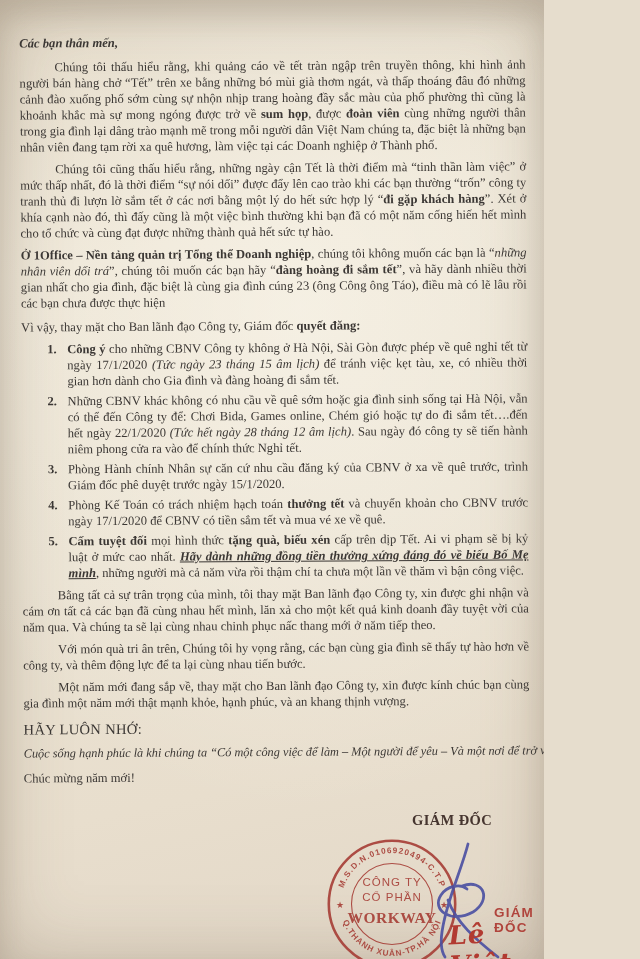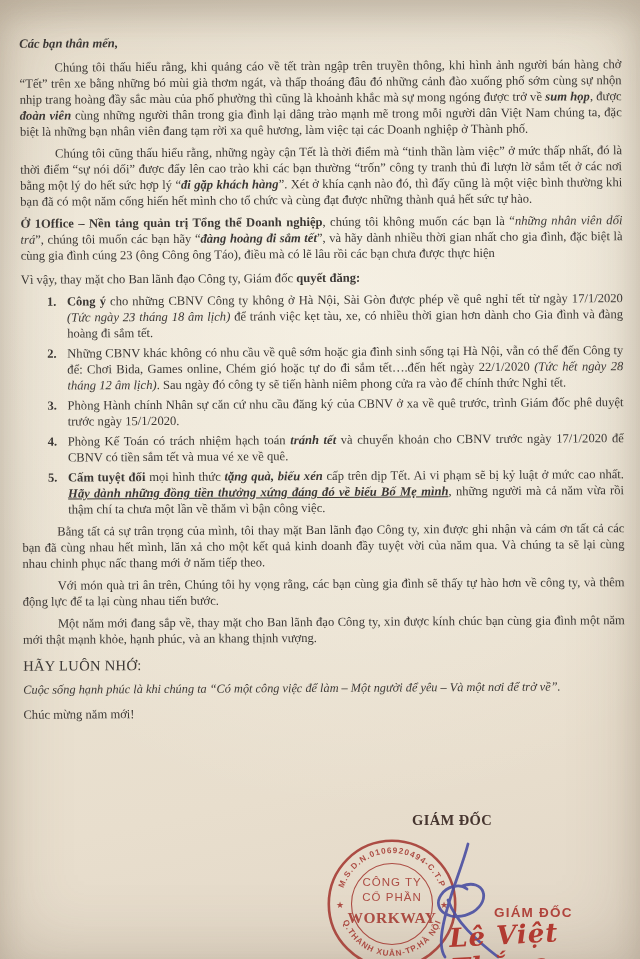--- a/index.html
+++ b/index.html
@@ -2,21 +2,21 @@
 <html><head>
 <meta charset="utf-8">
 <style>
   html,body{margin:0;padding:0}
   body{
     width:640px;height:959px;overflow:hidden;
     font-family:"Liberation Serif",serif;
     background:#e6ddcd;
   }
   .paper{
-    position:relative;width:640px;height:959px;overflow:hidden;
+    position:relative;width:544px;height:959px;overflow:hidden;
     background:
       radial-gradient(120% 85% at 55% 32%, rgba(255,252,243,.50), rgba(255,250,240,0) 62%),
       linear-gradient(168deg,#e2d8c6 0%,#ece4d4 26%,#eae2d2 55%,#e8decd 78%,#e2d7c7 100%);
     box-shadow: inset 0 0 70px rgba(108,90,68,.28), inset 0 16px 26px rgba(92,76,58,.16);
     color:#3b3734;
   }
   .letter{
     position:absolute;inset:0;
     padding:34px 16px 0 22px;
     transform:rotate(-0.35deg);
@@ -26,21 +26,21 @@
   p{margin:0 0 6px}
   .indent{text-indent:35px}
   .salutation{font-weight:bold;font-style:italic;margin-bottom:8px;text-align:left}
   .decision-intro{margin-top:8px}
   ol.decisions{list-style:none;margin:0 0 4px;padding:0}
   ol.decisions li{position:relative;padding-left:46px;margin-bottom:4px;text-align:justify}
   ol.decisions .num{position:absolute;left:26px;font-weight:bold}
   .seg-n{}
   .seg-b{font-weight:bold}
   .seg-i{font-style:italic}
-  .seg-bi{font-weight:bold;font-style:italic}
+  .seg-bi{font-weight:bold;}
   .seg-biu{font-weight:bold;font-style:italic;text-decoration:underline}
   .closing{margin-top:6px}
   .reminder{margin:10px 0 8px;font-size:14.6px;letter-spacing:.3px;text-align:left}
   .quote{font-style:italic;font-size:12.3px;white-space:nowrap;margin-bottom:9px;text-align:left}
   .greeting{margin-top:7px;text-align:left}
 
   
   .sig-title{
     position:absolute;left:412px;top:812px;
     font-weight:bold;font-size:14.5px;color:#46352f;letter-spacing:.4px;
@@ -68,33 +68,33 @@
 
     <p class="indent"><span class="seg-n">Chúng tôi thấu hiểu rằng, khi quảng cáo về tết tràn ngập trên truyền thông, khi hình ảnh người bán hàng chở “Tết” trên xe bằng những bó mùi già thơm ngát, và thấp thoáng đâu đó những cảnh đào xuống phố sớm cùng sự nhộn nhịp trang hoàng đầy sắc màu của phố phường thì cũng là khoảnh khắc mà sự mong ngóng được trở về </span><span class="seg-bi">sum họp</span><span class="seg-n">, được </span><span class="seg-bi">đoàn viên</span><span class="seg-n"> cùng những người thân trong gia đình lại dâng trào mạnh mẽ trong mỗi người dân Việt Nam chúng ta, đặc biệt là những bạn nhân viên đang tạm rời xa quê hương, làm việc tại các Doanh nghiệp ở Thành phố.</span></p>
     <p class="indent"><span class="seg-n">Chúng tôi cũng thấu hiểu rằng, những ngày cận Tết là thời điểm mà “tinh thần làm việc” ở mức thấp nhất, đó là thời điểm “sự nói dối” được đẩy lên cao trào khi các bạn thường “trốn” công ty tranh thủ đi lượn lờ sắm tết ở các nơi bằng một lý do hết sức hợp lý “</span><span class="seg-bi">đi gặp khách hàng</span><span class="seg-n">”. Xét ở khía cạnh nào đó, thì đấy cũng là một việc bình thường khi bạn đã có một năm cống hiến hết mình cho tổ chức và cùng đạt được những thành quả hết sức tự hào.</span></p>
     <p><span class="seg-b">Ở 1Office – Nền tảng quản trị Tổng thể Doanh nghiệp</span><span class="seg-n">, chúng tôi không muốn các bạn là “</span><span class="seg-i">những nhân viên dối trá</span><span class="seg-n">”, chúng tôi muốn các bạn hãy “</span><span class="seg-bi">đàng hoàng đi sắm tết</span><span class="seg-n">”, và hãy dành nhiều thời gian nhất cho gia đình, đặc biệt là cùng gia đình cúng 23 (ông Công ông Táo), điều mà có lẽ lâu rồi các bạn chưa được thực hiện</span></p>
 
     <p class="decision-intro"><span class="seg-n">Vì vậy, thay mặt cho Ban lãnh đạo Công ty, Giám đốc </span><span class="seg-b">quyết đăng:</span></p>
 
     <ol class="decisions">
       <li>
         <span class="num">1.</span>
-        <span><span class="seg-b">Công ý</span><span class="seg-n"> cho những CBNV Công ty không ở Hà Nội, Sài Gòn được phép về quê nghỉ tết từ ngày 17/1/2020 </span><span class="seg-i">(Tức ngày 23 tháng 18 âm lịch)</span><span class="seg-n"> để tránh việc kẹt tàu, xe, có nhiều thời gian hơn dành cho Gia đình và đàng hoàng đi sắm tết.</span></span>
+        <span><span class="seg-b">Công ý</span><span class="seg-n"> cho những CBNV Công ty không ở Hà Nội, Sài Gòn được phép về quê nghỉ tết từ ngày 17/1/2020 </span><span class="seg-i">(Tức ngày 23 tháng 15 âm lịch)</span><span class="seg-n"> để tránh việc kẹt tàu, xe, có nhiều thời gian hơn dành cho Gia đình và đàng hoàng đi sắm tết.</span></span>
       </li>
       <li>
         <span class="num">2.</span>
         <span><span class="seg-n">Những CBNV khác không có nhu cầu về quê sớm hoặc gia đình sinh sống tại Hà Nội, vẫn có thể đến Công ty để: Chơi Bida, Games online, Chém gió hoặc tự do đi sắm tết….đến hết ngày 22/1/2020 </span><span class="seg-i">(Tức hết ngày 28 tháng 12 âm lịch)</span><span class="seg-n">. Sau ngày đó công ty sẽ tiến hành niêm phong cửa ra vào để chính thức Nghỉ tết.</span></span>
       </li>
       <li>
         <span class="num">3.</span>
         <span><span class="seg-n">Phòng Hành chính Nhân sự căn cứ nhu cầu đăng ký của CBNV ở xa về quê trước, trình Giám đốc phê duyệt trước ngày 15/1/2020.</span></span>
       </li>
       <li>
         <span class="num">4.</span>
-        <span><span class="seg-n">Phòng Kế Toán có trách nhiệm hạch toán </span><span class="seg-bi">tránh tết</span><span class="seg-n"> và chuyển khoản cho CBNV trước ngày 17/1/2020 để CBNV có tiền sắm tết và mua vé xe về quê.</span></span>
+        <span><span class="seg-n">Phòng Kế Toán có trách nhiệm hạch toán </span><span class="seg-bi">thưởng tết</span><span class="seg-n"> và chuyển khoản cho CBNV trước ngày 17/1/2020 để CBNV có tiền sắm tết và mua vé xe về quê.</span></span>
       </li>
       <li>
         <span class="num">5.</span>
         <span><span class="seg-b">Cấm tuyệt đối</span><span class="seg-n"> mọi hình thức </span><span class="seg-bi">tặng quà, biếu xén</span><span class="seg-n"> cấp trên dịp Tết. Ai vi phạm sẽ bị kỷ luật ở mức cao nhất. </span><span class="seg-biu">Hãy dành những đồng tiền thưởng xứng đáng đó về biếu Bố Mẹ mình</span><span class="seg-n">, những người mà cả năm vừa rồi thậm chí ta chưa một lần về thăm vì bận công việc.</span></span>
       </li>
     </ol>
 
     <p class="indent closing">Bằng tất cả sự trân trọng của mình, tôi thay mặt Ban lãnh đạo Công ty, xin được ghi nhận và cám ơn tất cả các bạn đã cùng nhau hết mình, lăn xả cho một kết quả kinh doanh đầy tuyệt vời của năm qua. Và chúng ta sẽ lại cùng nhau chinh phục nấc thang mới ở năm tiếp theo.</p>
     <p class="indent">Với món quà tri ân trên, Chúng tôi hy vọng rằng, các bạn cùng gia đình sẽ thấy tự hào hơn về công ty, và thêm động lực để ta lại cùng nhau tiến bước.</p>
     <p class="indent">Một năm mới đang sắp về, thay mặt cho Ban lãnh đạo Công ty, xin được kính chúc bạn cùng gia đình một năm mới thật mạnh khỏe, hạnh phúc, và an khang thịnh vượng.</p>

